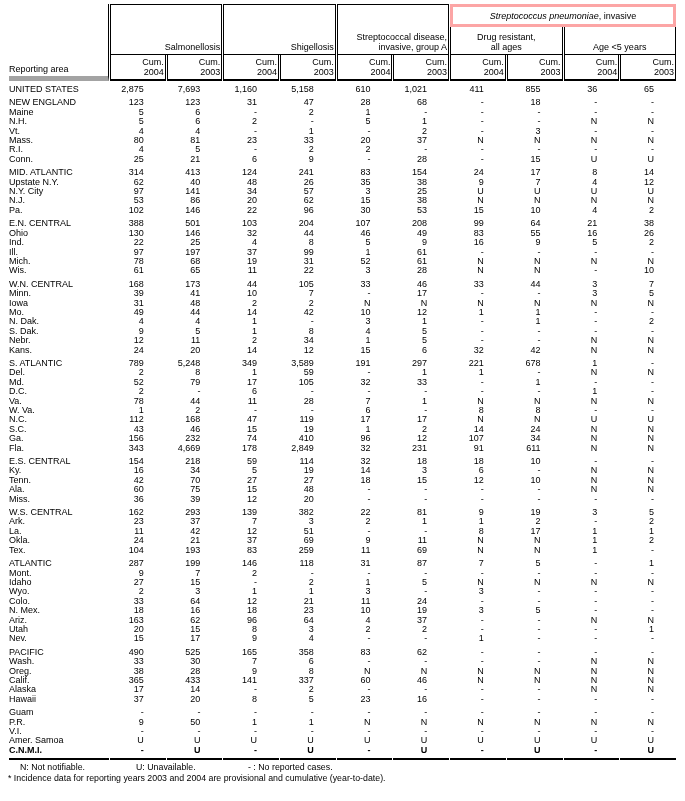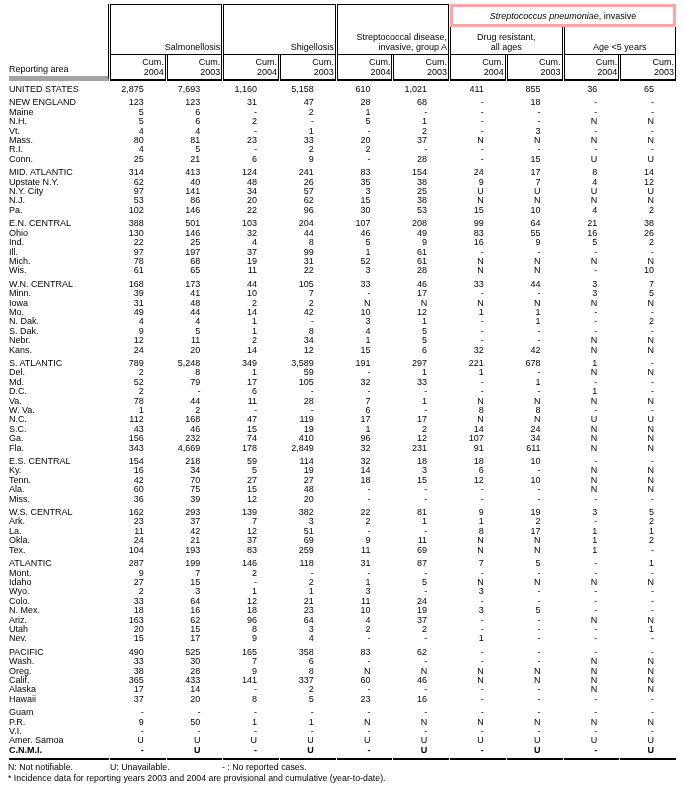--- a/index.html
+++ b/index.html
@@ -62,21 +62,21 @@
     padding: 0; vertical-align: bottom;
     white-space: nowrap; overflow: visible;
   }
   tbody td.area { text-align: left; }
   tbody td.val  { text-align: right; padding-right: 22px; }
   tbody tr.gap td { padding-top: 4px; }
   tbody tr:last-child td { border-bottom: 2px solid #000; padding-bottom: 3px; font-weight: bold; }
 
   .footnotes { margin-top: 2px; font-size: 8.8px; line-height: 11px; }
   .legend-line span { display: inline-block; }
-  .legend-n   { width: 102px; }
+  .legend-n   { width: 116px; margin-left: 12px; }
   .legend-u   { width: 112px; }
   .note-line  { margin-top: 0px; }
 </style>
 </head>
 <body>
 
 <div class="page">
 
 
   <table class="tbl">

